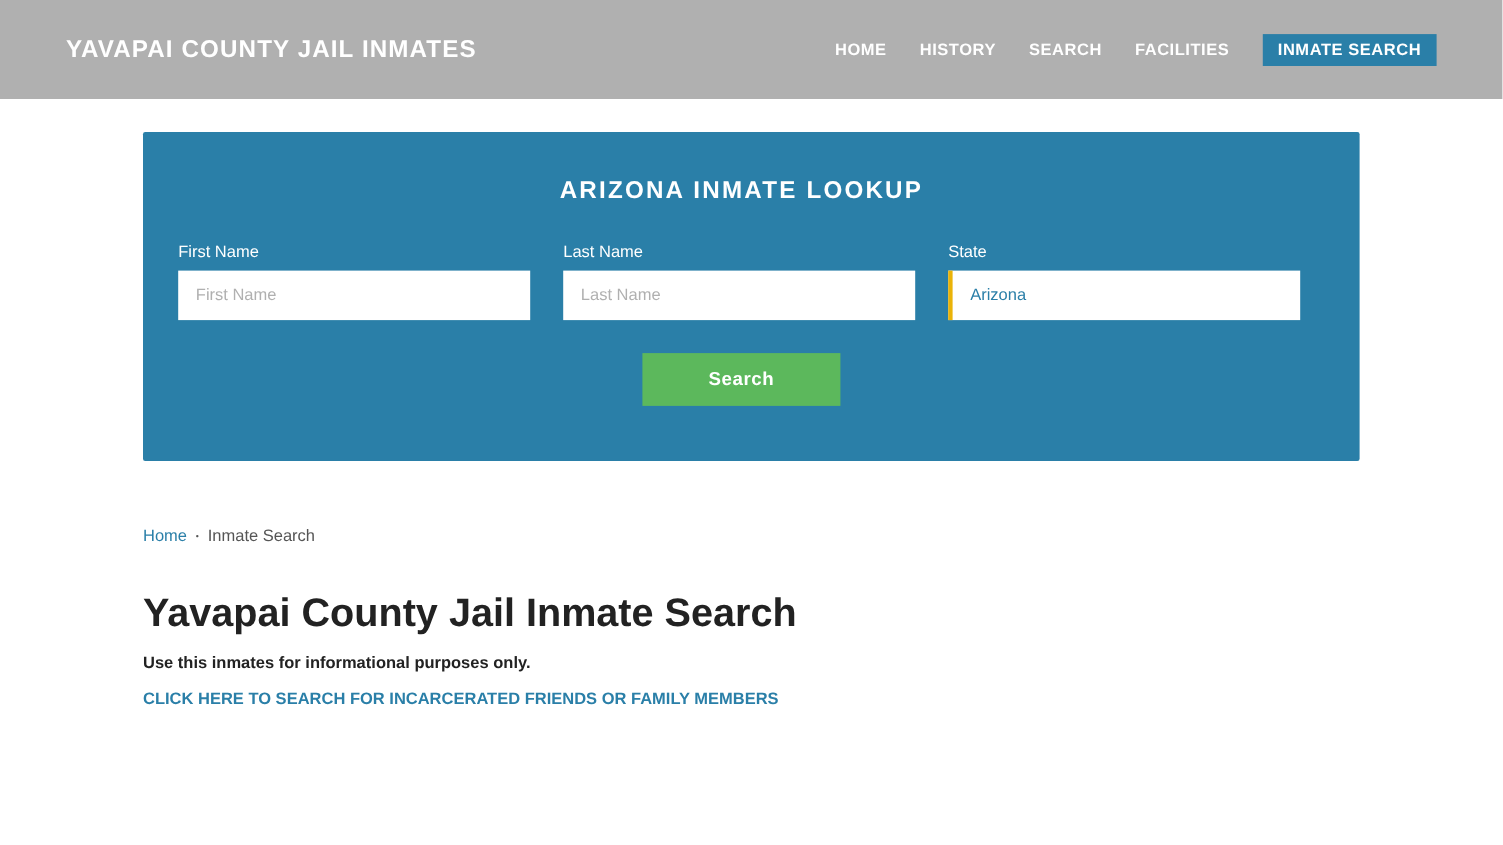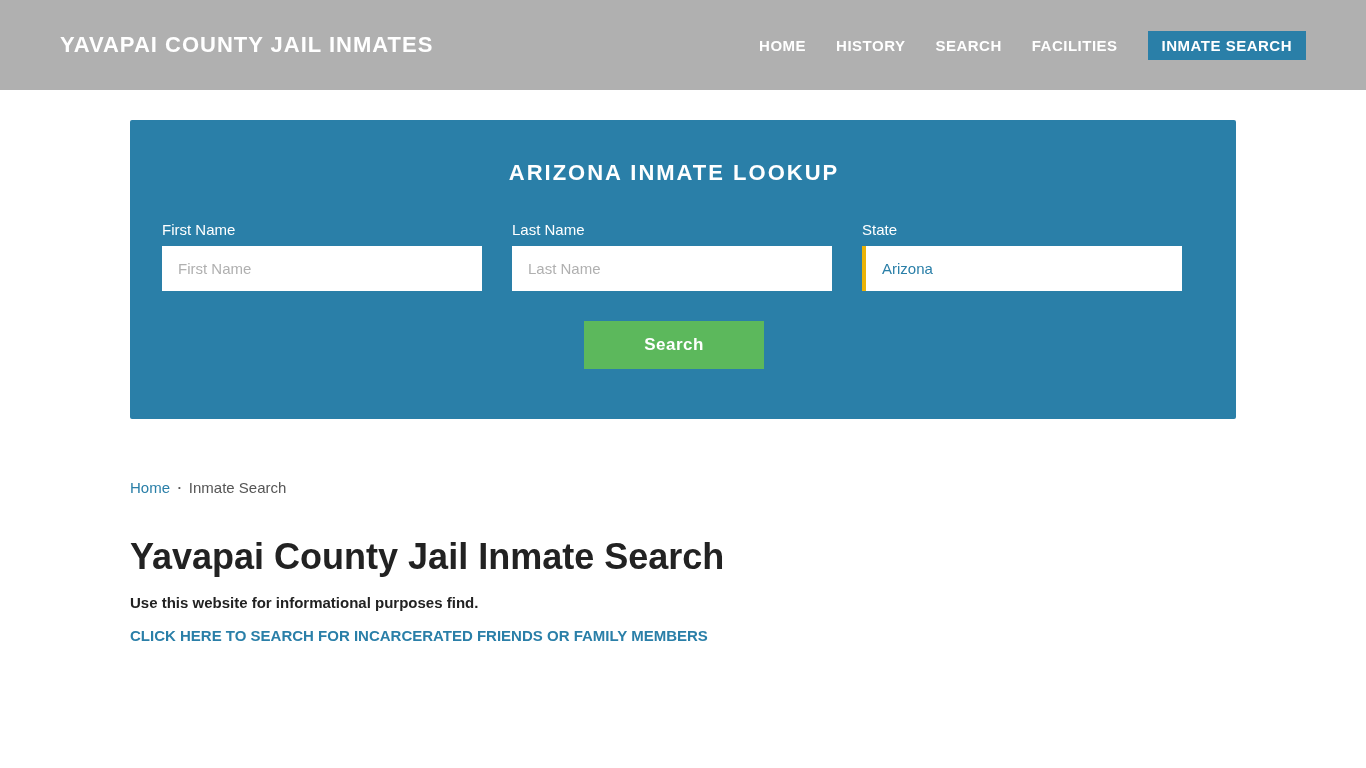--- a/index.html
+++ b/index.html
@@ -228,17 +228,17 @@
   <div class="breadcrumb">
     <a class="breadcrumb-home">Home</a>
     <span class="breadcrumb-separator">•</span>
     <span class="breadcrumb-current">Inmate Search</span>
   </div>
 
   
   <h1 class="page-heading">Yavapai County Jail Inmate Search</h1>
 
   
-  <p class="info-text-bold">Use this website for informational purposes find.</p>
+  <p class="info-text-bold">Use this inmates for informational purposes only.</p>
 
   
   <a class="click-link">CLICK HERE to Search for Incarcerated Friends or Family Members</a>
 </div>
 
 </body></html>

